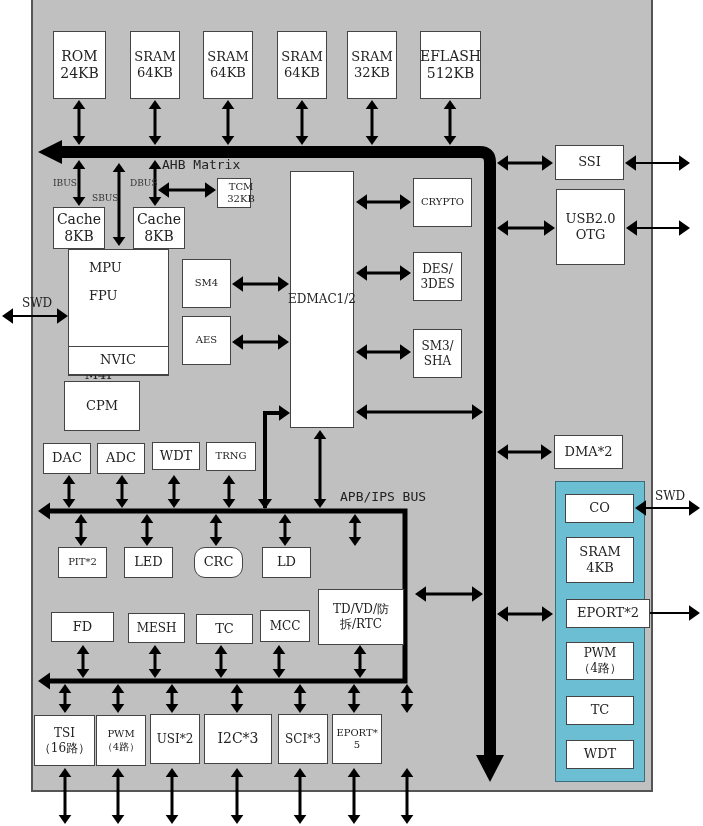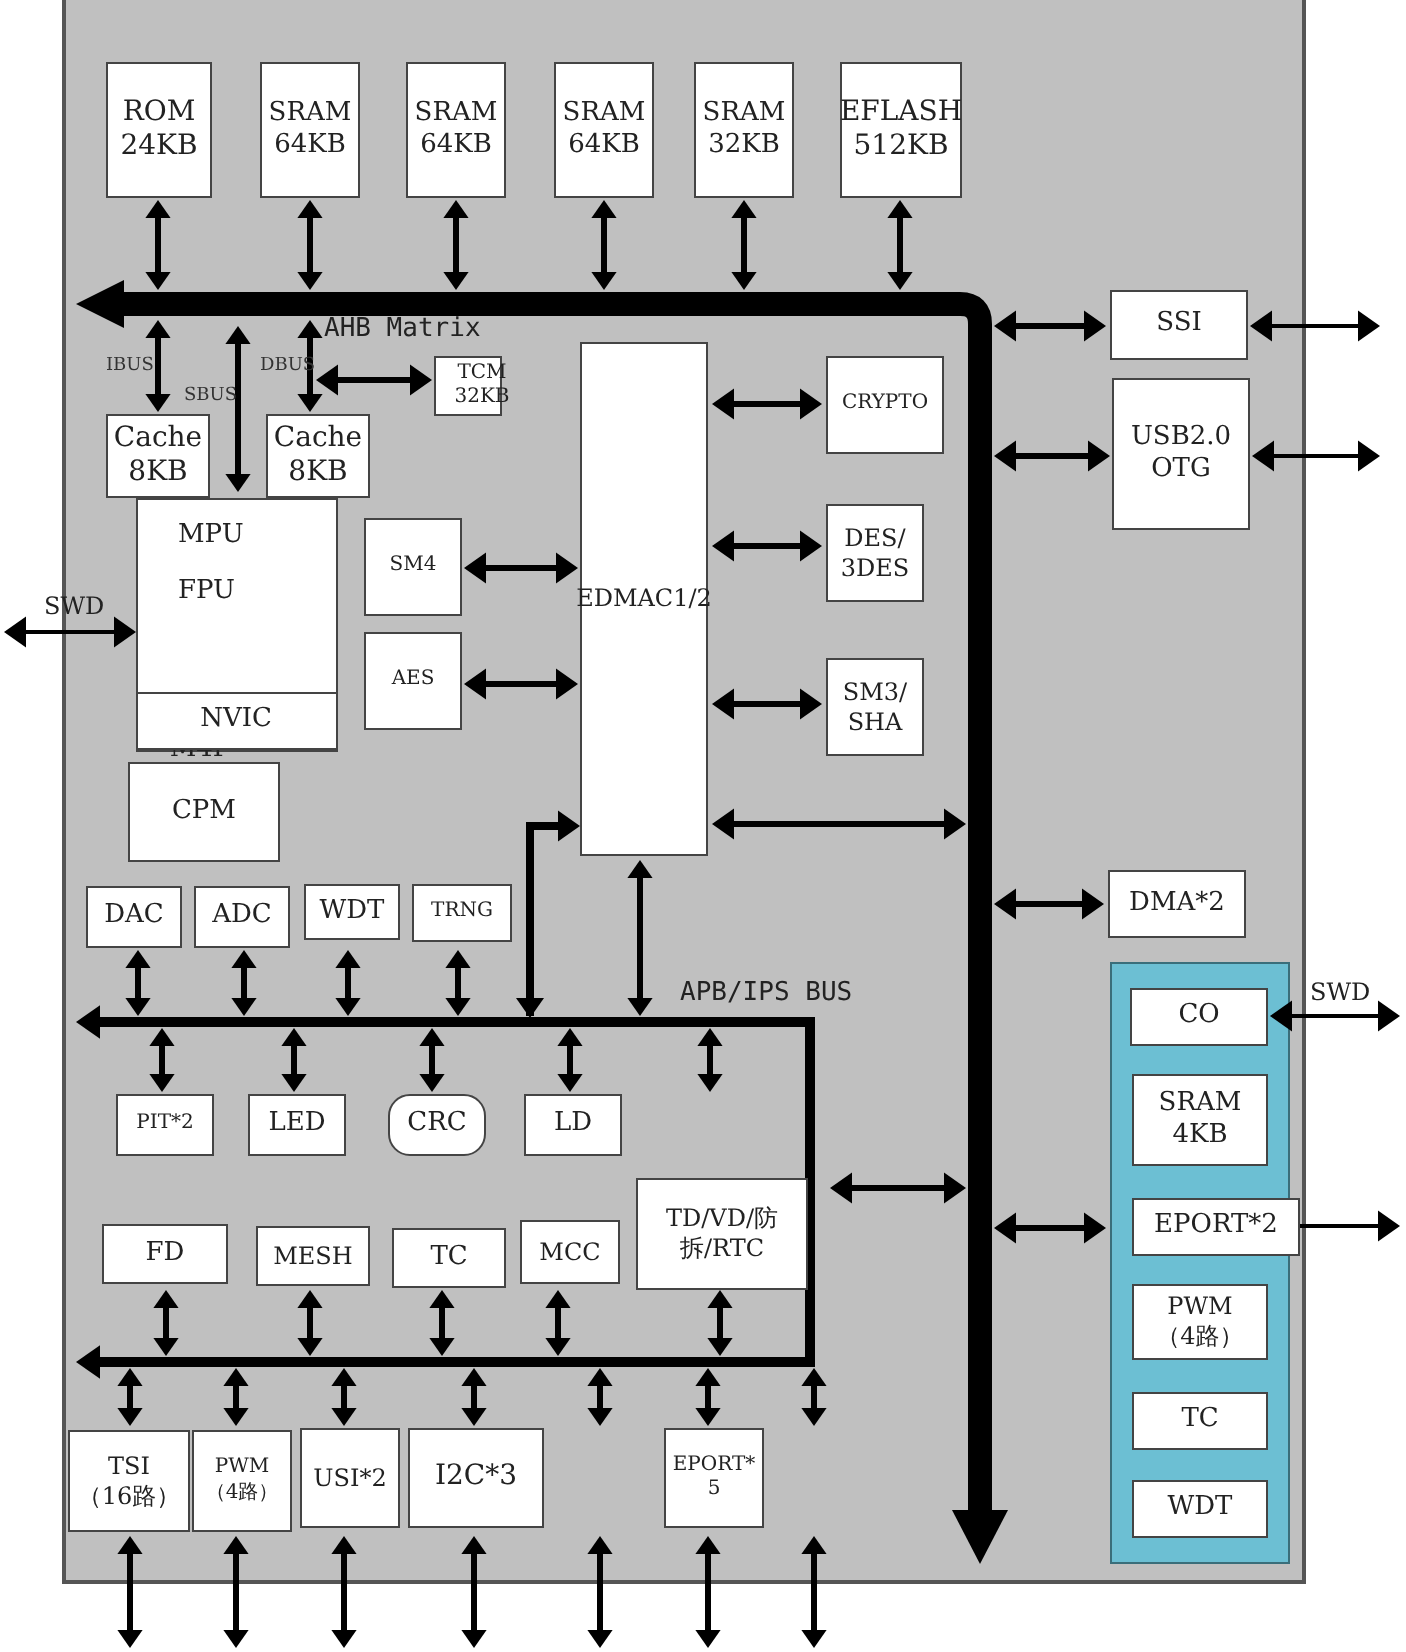--- a/index.html
+++ b/index.html
@@ -280,15 +280,16 @@
   <div class="blk" style="left:260px;top:610px;width:50px;height:32px;">MCC</div>
   <div class="blk" style="left:318px;top:589px;width:86px;height:56px;">TD/VD/防
 拆/RTC</div>
 
   <div class="blk" style="left:34px;top:715px;width:61px;height:51px;">TSI
 （16路）</div>
   <div class="blk sm" style="left:96px;top:715px;width:50px;height:51px;">PWM
 （4路）</div>
   <div class="blk" style="left:150px;top:714px;width:50px;height:50px;">USI*2</div>
   <div class="blk lg" style="left:204px;top:714px;width:68px;height:50px;">I2C*3</div>
+  <div class="blk" style="left:278px;top:714px;width:50px;height:50px;">SCI*3</div>
   <div class="blk sm" style="left:332px;top:714px;width:50px;height:50px;">EPORT*
 5</div>
 </div>
 
 </body></html>

